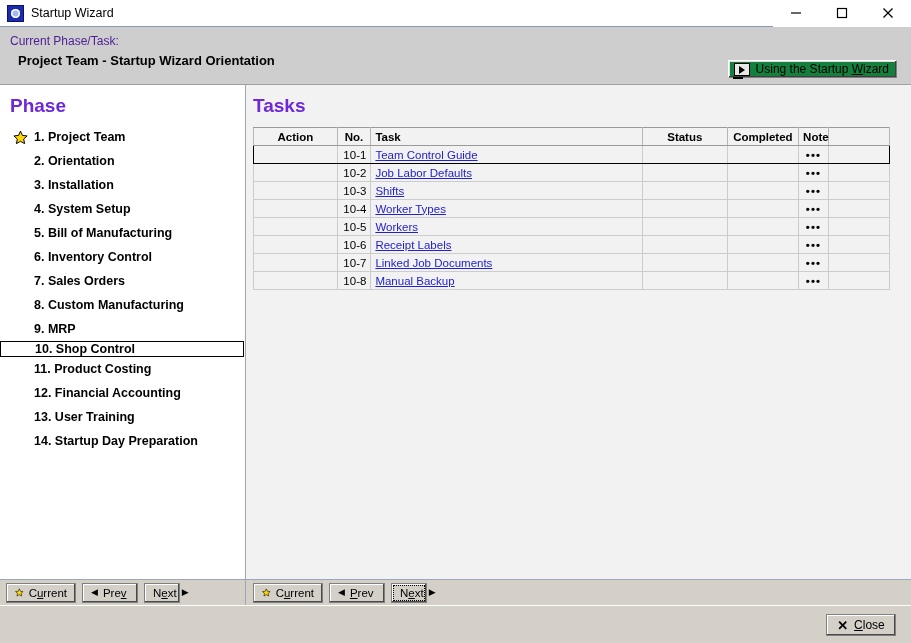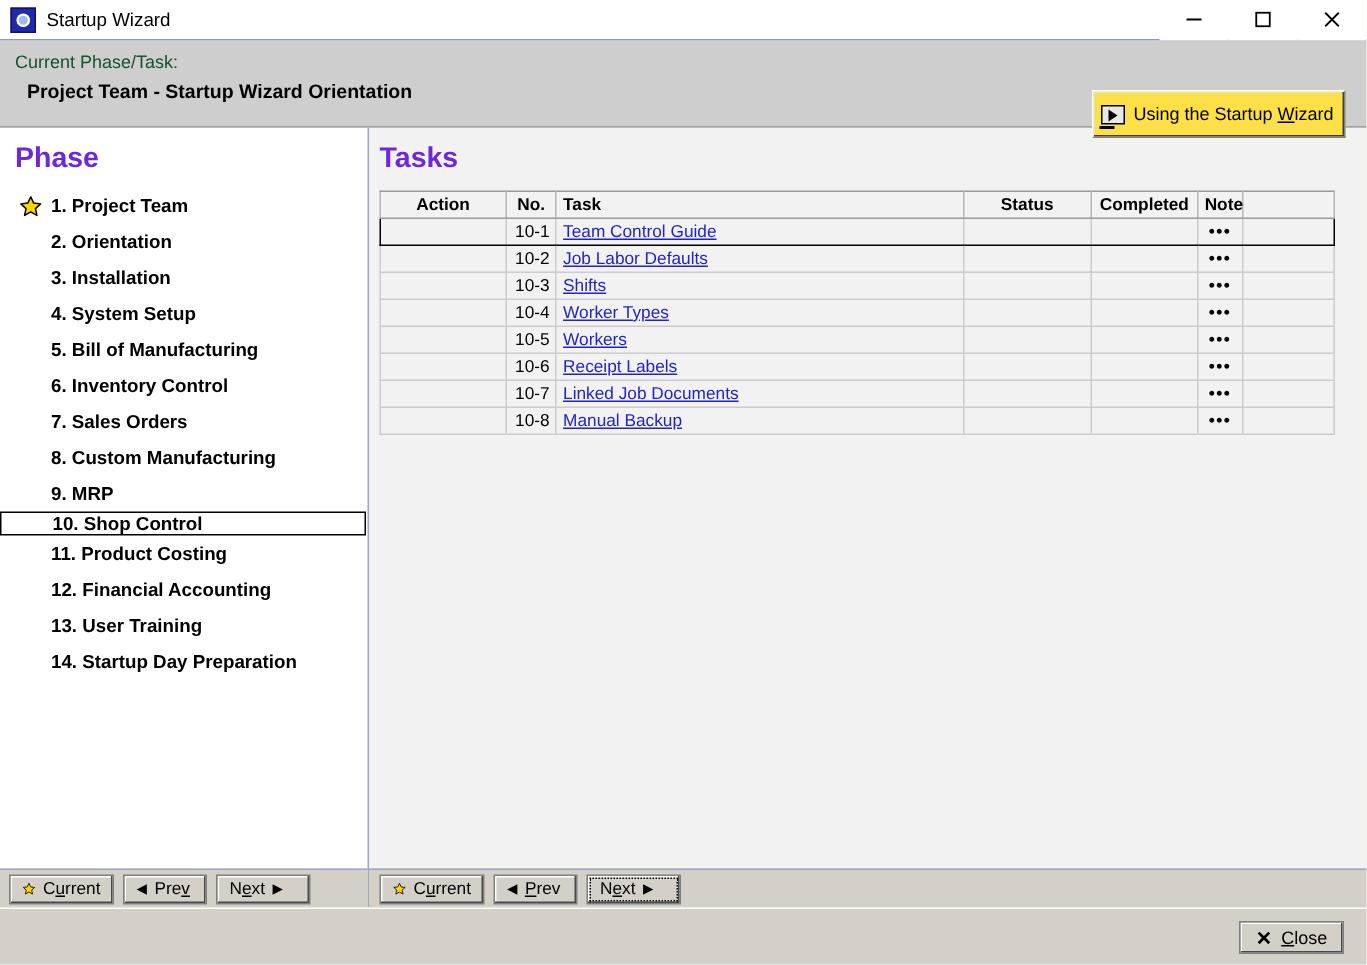--- a/index.html
+++ b/index.html
@@ -63,35 +63,35 @@
     flex: 0 0 auto;
     height: 58px;
     background: #cecece;
     border-bottom: 1px solid #a0a0a0;
     position: relative;
   }
   .hdr-label {
     position: absolute;
     left: 10px; top: 7px;
     font-size: 12px;
-    color: #14532d;
+    color: #4c1d95;
     text-align: center;
   }
   .hdr-title {
     position: absolute;
     left: 18px; top: 26px;
     font-size: 13px;
     font-weight: bold;
     color: #000;
   }
   .help-btn {
     position: absolute;
     right: 14px; top: 33px;
-    height: 32px;
-    background: #fde047;
+    height: 18px;
+    background: #15803d;
     border: 1px solid #808080;
     border-top-color: #ffffff;
     border-left-color: #ffffff;
     box-shadow: inset -1px -1px 0 #404040, inset 1px 1px 0 #dfdfdf;
     display: flex;
     align-items: center;
     padding: 0 7px 0 5px;
     gap: 6px;
     cursor: default;
     margin-left: 16px;
@@ -203,21 +203,21 @@
     color: #000;
     cursor: default;
     white-space: nowrap;
   }
   .btn.focused { outline: 1px dotted #000; outline-offset: -3px; }
   .btn .arrow-l { font-size: 9px; line-height: 1; }
   .btn .arrow-r { font-size: 9px; line-height: 1; }
   .btn u { text-decoration: underline; }
   .w-current { width: 70px; }
   .w-prev { width: 56px; }
-  .w-next { width: 63px; }
+  .w-next { width: 36px; }
 
   
   .main {
     flex: 1 1 auto;
     background: #f2f2f2;
     display: flex;
     flex-direction: column;
     min-width: 0;
     min-height: 0;
   }

